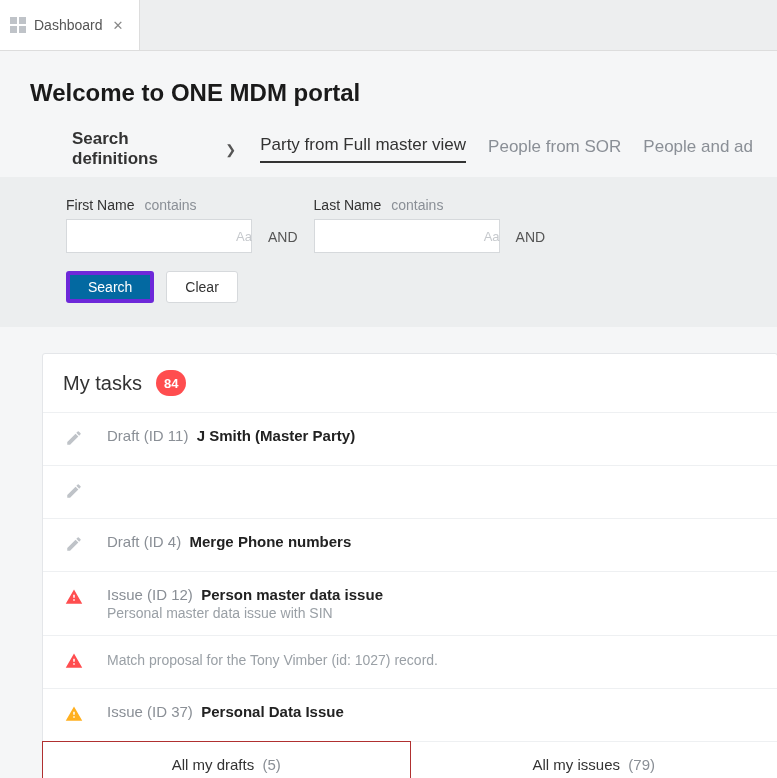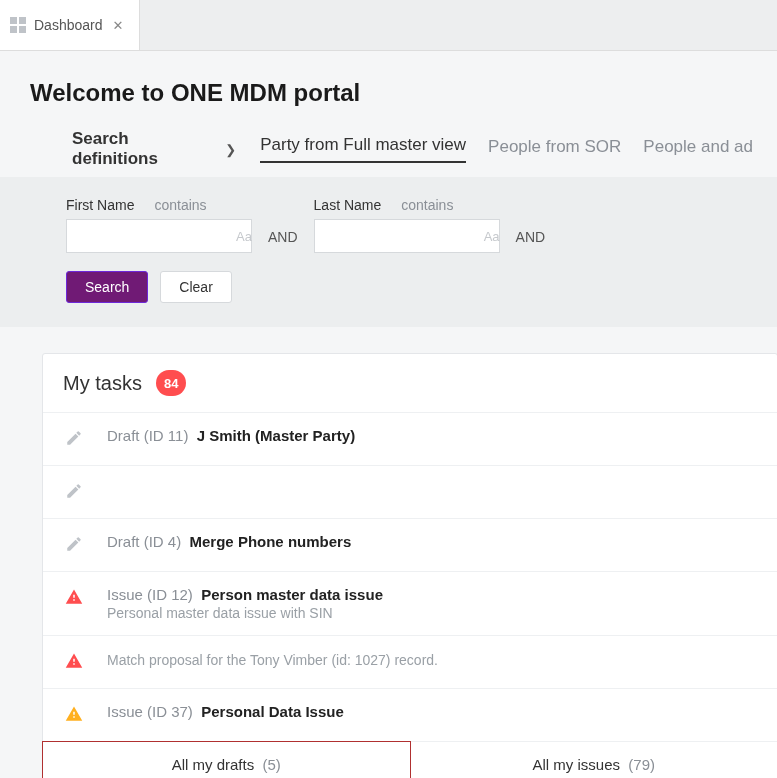--- a/index.html
+++ b/index.html
@@ -15,29 +15,29 @@
   .defs-label { font-weight:600; color:#333; }
   .chev-right { color:#555; font-size:13px; }
   .defs-tabs { display:flex; gap:22px; align-items:flex-end; }
   .defs-tab { padding-bottom:6px; color:#8a8f96; cursor:pointer; white-space:nowrap; }
   .defs-tab.active { color:#333; border-bottom:2px solid #333; }
   .search-panel { background:#eceeef; margin-top: 8px; padding: 20px 0 24px 0; }
   .search-fields { display:flex; align-items:flex-end; gap:16px; padding:0 0 0 66px; }
   .sf-col { display:flex; flex-direction:column; gap:6px; }
   .sf-head { display:flex; align-items:baseline; gap:10px; font-size:14px; }
   .sf-head .lbl { color:#333; }
-  .sf-head .op  { color:#8a8f96;margin-left:10px; }
+  .sf-head .op  { color:#8a8f96; }
   .sf-input-wrap { position:relative; }
   .sf-input { width: 186px; height:34px; border:1px solid #d6d9dc; background:#fff; padding:4px 28px 4px 8px; font-size:14px; }
   .sf-input.wide { width: 160px; padding-right:8px; }
   .sf-aa { position:absolute; right:0; top:50%; transform:translateY(-50%); color:#c6c9cd; font-size:13px; }
   .sf-and { font-size:14px; color:#555; padding-bottom:8px; }
   .search-actions { display:flex; gap:12px; margin:18px 0 0 66px; }
   .btn { height:32px; padding:0 18px; border-radius:3px; font-size:14px; cursor:pointer; }
-  .btn-primary { background:#701a75; color:#fff; border:1px solid #6d28d9; }
+  .btn-primary { background:#0369a1; color:#fff; border:4px solid #6d28d9; }
   .btn-secondary { background:#fff; color:#333; border:1px solid #d6d9dc; }
   .card { background:#fff; border:1px solid #e4e6e9; border-radius:3px; margin: 26px 0 0 42px; width: 736px; }
   .card-head { display:flex; align-items:center; gap:14px; padding:16px 20px 16px 20px; }
   .card-title { font-size:20px; color:#333; }
   .badge { background:#ff4d4f; color:#fff; border-radius:999px; min-width:30px; height:26px; display:flex; align-items:center; justify-content:center; font-size:13px; font-weight:600; padding:0 8px; }
   .task-list { }
   .task-row { display:flex; align-items:flex-start; gap:22px; padding:14px 20px; border-top:1px solid #eef0f2; cursor:pointer; }
   .task-row:first-child { border-top:1px solid #eef0f2; }
   .row-icon { width:22px; display:flex; justify-content:center; padding-top:2px; }
   .pencil { color:#bfc3c8; }

